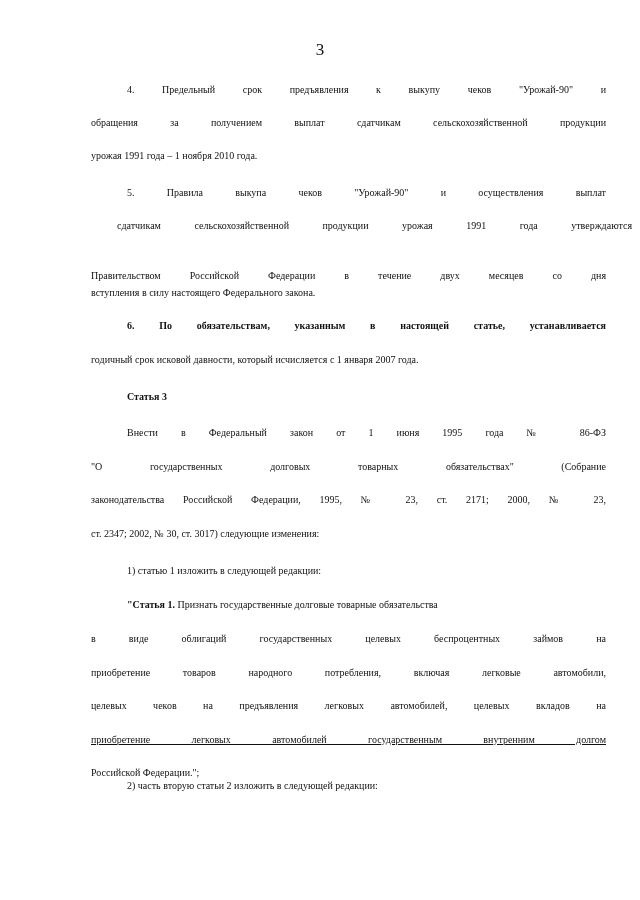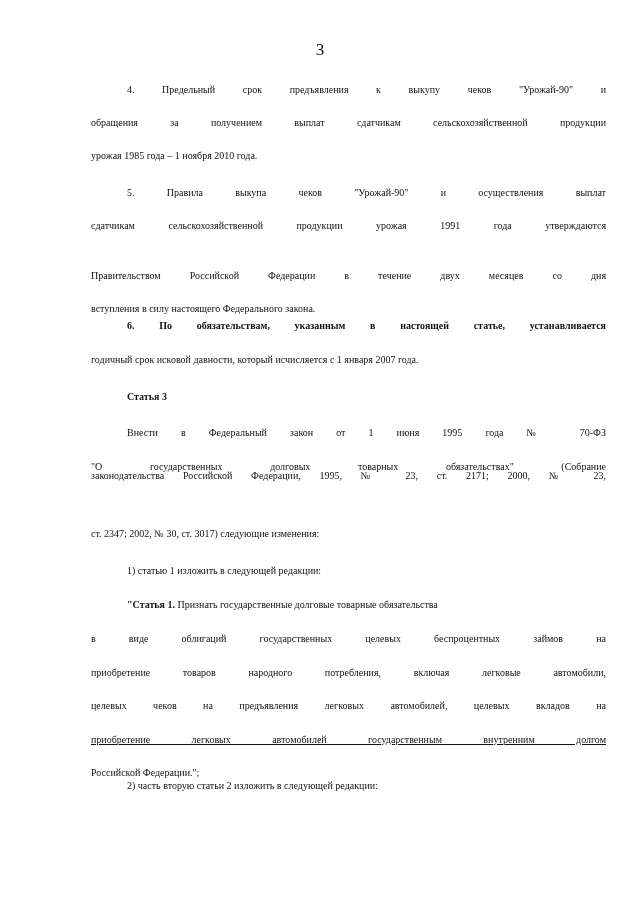--- a/index.html
+++ b/index.html
@@ -13,31 +13,31 @@
   .bold { font-weight: bold; }
 </style>
 </head>
 <body>
 
 <div class="page">
   <div class="pagenum">3</div>
   <div id="lines">
       <div class="line ind just" style="top: 80px;">4. Предельный срок предъявления к выкупу чеков "Урожай-90" и</div>
       <div class="line just" style="top: 113px;">обращения за получением выплат сдатчикам сельскохозяйственной продукции</div>
-      <div class="line" style="top: 146px;">урожая 1985 года – 1 ноября 2010 года.</div>
+      <div class="line" style="top: 146px;">урожая 1991 года – 1 ноября 2010 года.</div>
       <div class="line ind just" style="top: 183px;">5. Правила выкупа чеков "Урожай-90" и осуществления выплат</div>
-      <div class="line just" style="top: 216px;">сдатчикам сельскохозяйственной продукции урожая 1991 года утверждаются</div>
+      <div class="line just" style="top: 216px; margin-left: 26px;">сдатчикам сельскохозяйственной продукции урожая 1991 года утверждаются</div>
       <div class="line just" style="top: 250px; margin-top: 16px;">Правительством Российской Федерации в течение двух месяцев со дня</div>
-      <div class="line" style="top: 283px; margin-top: 16px;">вступления в силу настоящего Федерального закона.</div>
+      <div class="line" style="top: 283px;">вступления в силу настоящего Федерального закона.</div>
       <div class="line ind just" style="top: 316px; font-weight: bold;">6. По обязательствам, указанным в настоящей статье, устанавливается</div>
       <div class="line" style="top: 350px;">годичный срок исковой давности, который исчисляется с 1 января 2007 года.</div>
       <div class="line ind bold" style="top: 387px;">Статья 3</div>
-      <div class="line ind just" style="top: 423px;">Внести в Федеральный закон от 1 июня 1995 года № 70-ФЗ</div>
+      <div class="line ind just" style="top: 423px;">Внести в Федеральный закон от 1 июня 1995 года № 86-ФЗ</div>
       <div class="line just" style="top: 457px;">"О государственных долговых товарных обязательствах" (Собрание</div>
-      <div class="line just" style="top: 466px;">законодательства Российской Федерации, 1995, № 23, ст. 2171; 2000, № 23,</div>
+      <div class="line just" style="top: 490px;">законодательства Российской Федерации, 1995, № 23, ст. 2171; 2000, № 23,</div>
       <div class="line" style="top: 524px;">ст. 2347; 2002, № 30, ст. 3017) следующие изменения:</div>
       <div class="line ind" style="top: 561px;">1) статью 1 изложить в следующей редакции:</div>
       <div class="line ind" style="top: 595px;"><b>"Статья 1.</b> Признать государственные долговые товарные обязательства</div>
       <div class="line just" style="top: 629px;">в виде облигаций государственных целевых беспроцентных займов на</div>
       <div class="line just" style="top: 663px;">приобретение товаров народного потребления, включая легковые автомобили,</div>
       <div class="line just" style="top: 696px;">целевых чеков на предъявления легковых автомобилей, целевых вкладов на</div>
       <div class="line just" style="top: 730px; text-decoration: underline;">приобретение легковых автомобилей государственным внутренним долгом</div>
       <div class="line" style="top: 763px;">Российской Федерации.";</div>
       <div class="line ind" style="top: 776px;">2) часть вторую статьи 2 изложить в следующей редакции:</div>
     </div>

